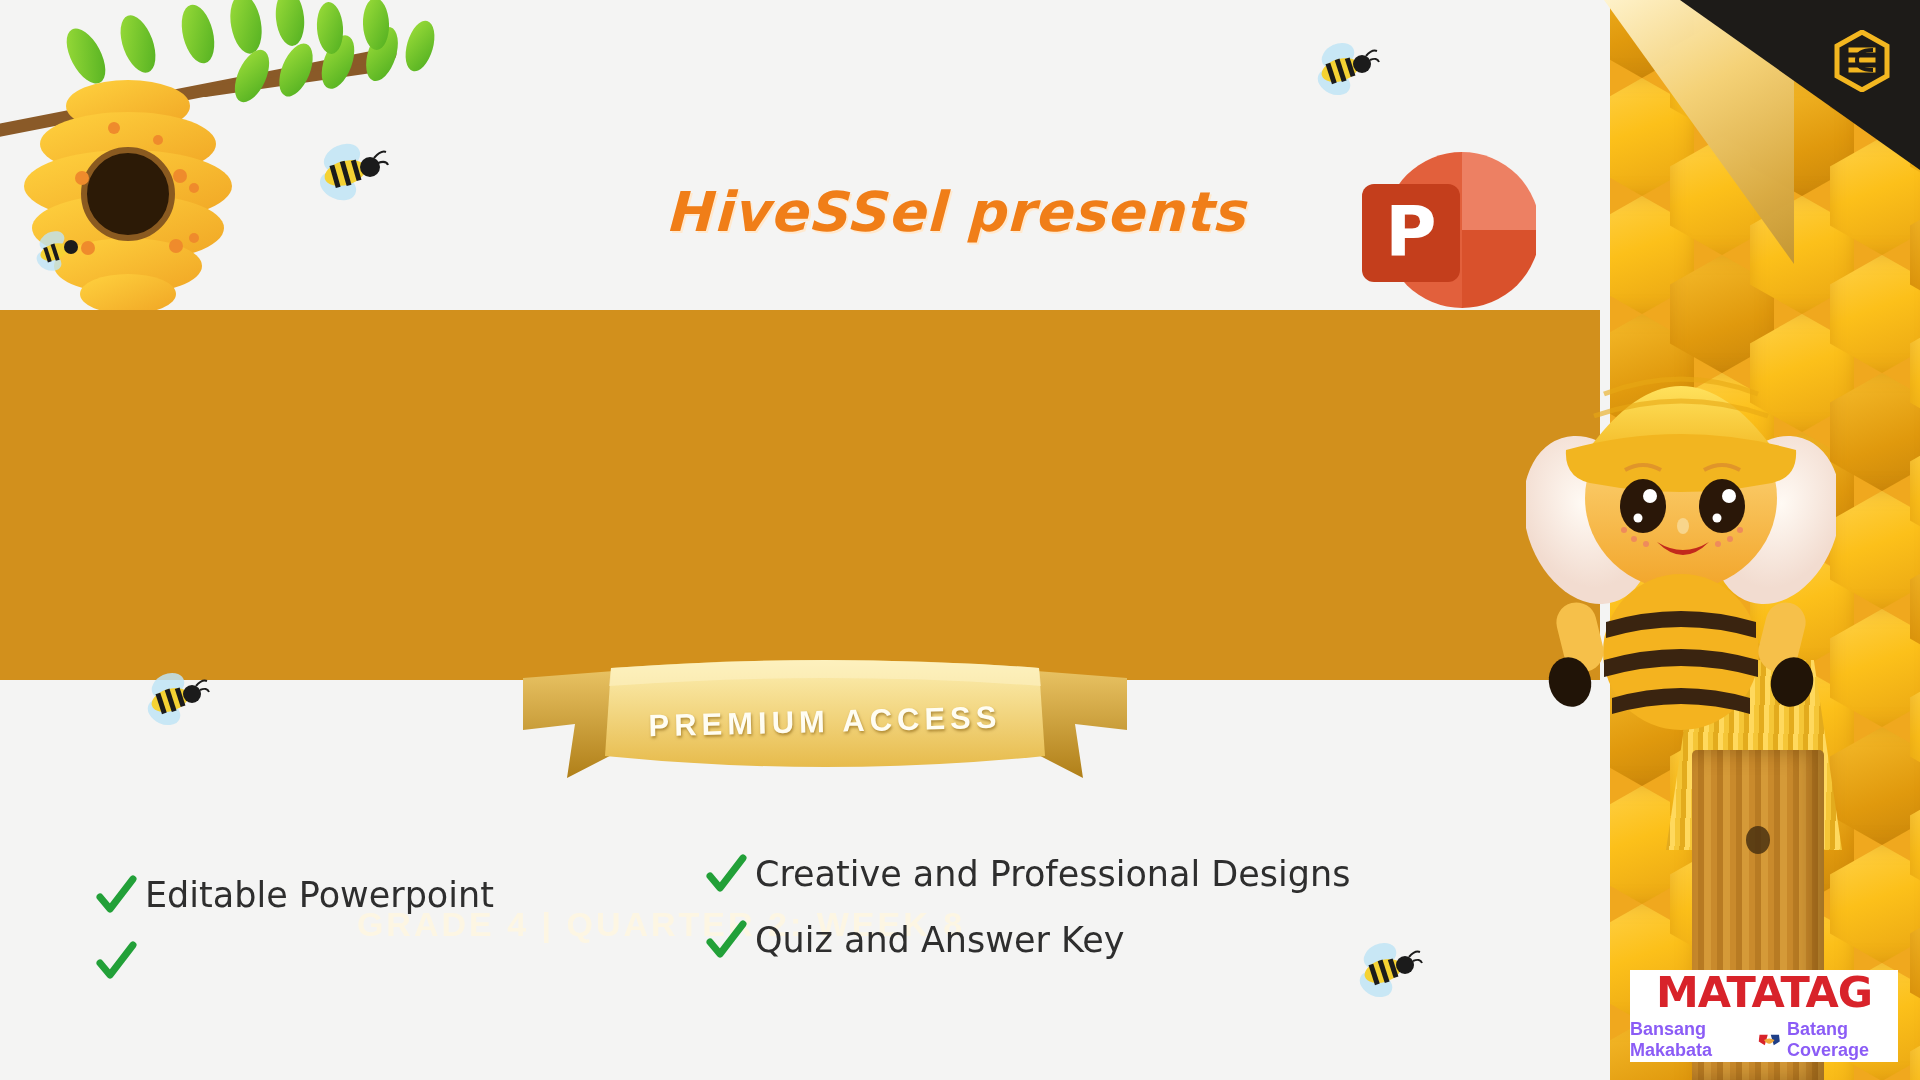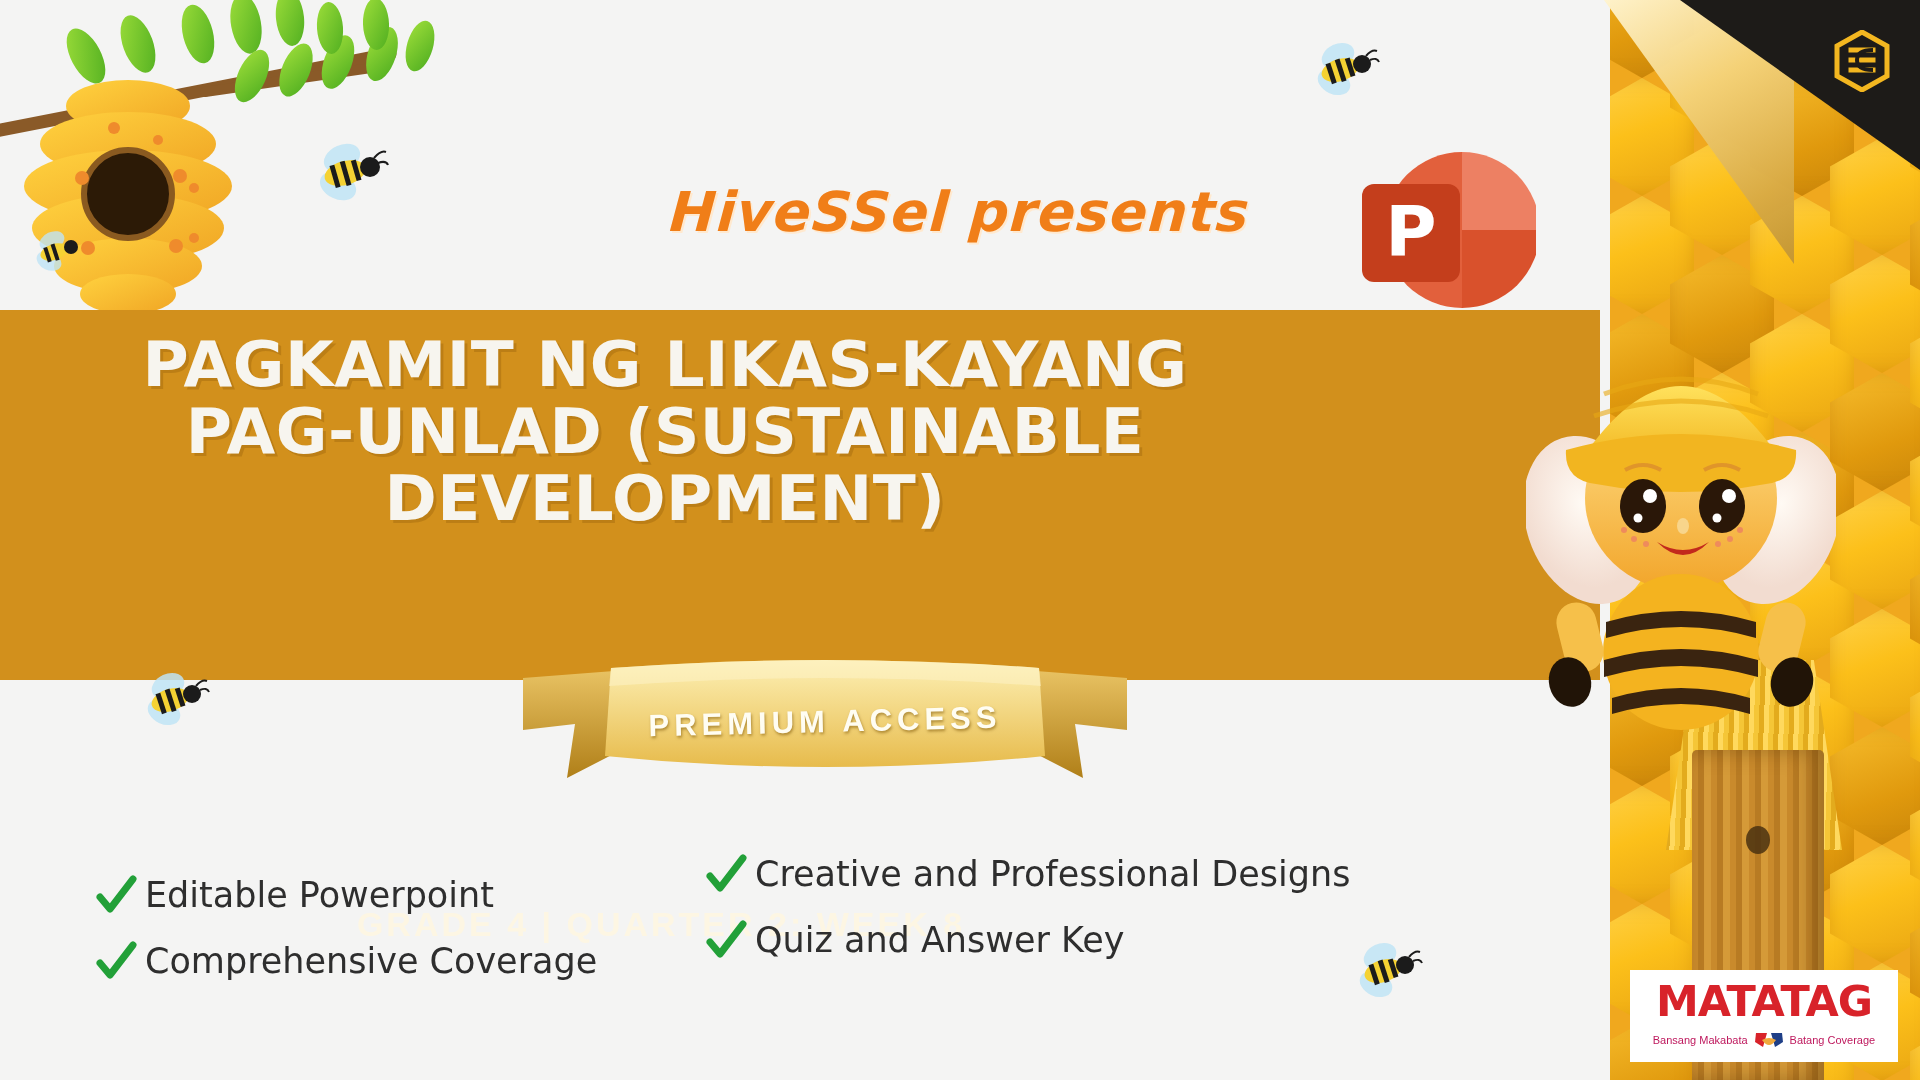--- a/index.html
+++ b/index.html
@@ -122,21 +122,21 @@
     background:#ffffff; z-index:9;
     display:flex; flex-direction:column; align-items:center; justify-content:center;
   }
   .matatag .mt-word{
     font-family:"DejaVu Sans", sans-serif;
     font-size:43px; font-weight:700; color:#d8232a; letter-spacing:-1px; line-height:1;
   }
   .matatag .mt-tag{
     display:flex; align-items:center; gap:6px; margin-top:5px;
   }
-  .matatag .mt-tag span{ font-size:11px; color:#be185d; font-weight:400; }
+  .matatag .mt-tag span{ font-size:18px; color:#8b5cf6; font-weight:700; }
 
   
   .bee{ position:absolute; z-index:8; }
 </style>
 </head>
 <body>
 
 <div class="stage">
 
   <div class="honeycomb-panel">
@@ -325,25 +325,20 @@
     <path d="M200 82 a78 78 0 0 1 -78 78 l0 -78Z" fill="#d9512c"></path>
     <path d="M122 82 l0 78 a78 78 0 0 1 -78 -78Z" fill="#e2603c"></path>
     <path d="M44 82 a78 78 0 0 1 78 -78 l0 78Z" fill="#e2603c"></path>
     <rect x="22" y="36" width="98" height="98" rx="12" fill="#c43e1c"></rect>
     <text x="71" y="108" font-family="'DejaVu Sans',sans-serif" font-size="70" font-weight="700" fill="#ffffff" text-anchor="middle">P</text>
   </svg>
 
   <div class="presents">HiveSSel presents</div>
 
   <div class="title-band">
-    <div class="title">
-      <div>PAGKAMIT NG LIKAS-KAYANG</div>
-      <div>PAG-UNLAD (SUSTAINABLE</div>
-      <div>DEVELOPMENT)</div>
-    </div>
     <div class="subtitle subtitle-pos" style="top:255px;">GRADE 4 | QUARTER 2: WEEK 8</div>
   </div>
 
   <div class="ribbon">
     <svg viewBox="0 0 620 135" style="position:absolute;inset:0;width:100%;height:100%">
       <defs>
         <linearGradient id="gold1" x1="0" y1="0" x2="0" y2="1">
           <stop offset="0" stop-color="#fdf0b4"></stop>
             <stop offset="45" stop-color="#e7bb4c"></stop>
           <stop offset="1" stop-color="#c8941f"></stop>
@@ -368,21 +363,20 @@
       <div class="frow">
         <svg class="chk" viewBox="0 0 42 42">
           <path d="M5 23 L15 35 L38 5" fill="none" stroke="#22a038" stroke-width="7" stroke-linecap="round" stroke-linejoin="round"></path>
           </svg>
         <span class="lbl">Editable Powerpoint</span>
       </div>
       <div class="frow">
         <svg class="chk" viewBox="0 0 42 42">
           <path d="M5 23 L15 35 L38 5" fill="none" stroke="#22a038" stroke-width="7" stroke-linecap="round" stroke-linejoin="round"></path>
           </svg>
-        <span class="lbl">Comprehensive Coverage</span>
       </div>
     </div>
     <div class="fcol right">
       <div class="frow">
         <svg class="chk" viewBox="0 0 42 42">
           <path d="M5 23 L15 35 L38 5" fill="none" stroke="#22a038" stroke-width="7" stroke-linecap="round" stroke-linejoin="round"></path>
           </svg>
         <span class="lbl">Creative and Professional Designs</span>
       </div>
       <div class="frow">

